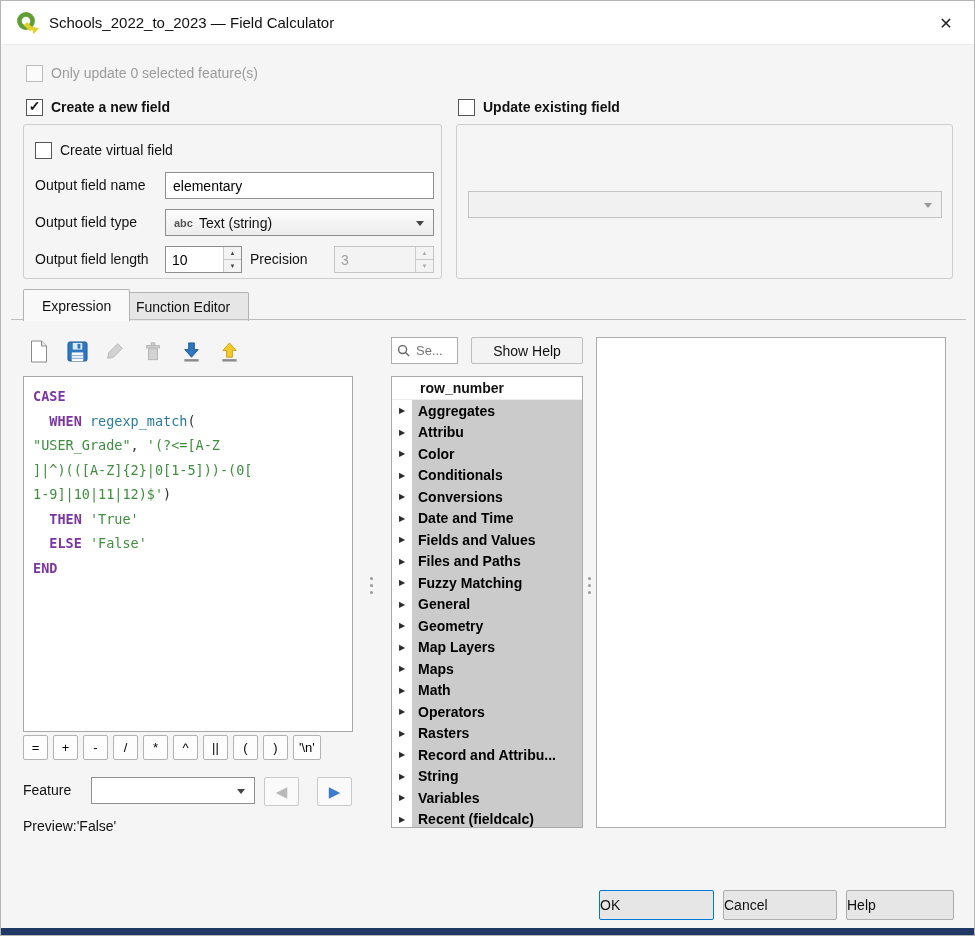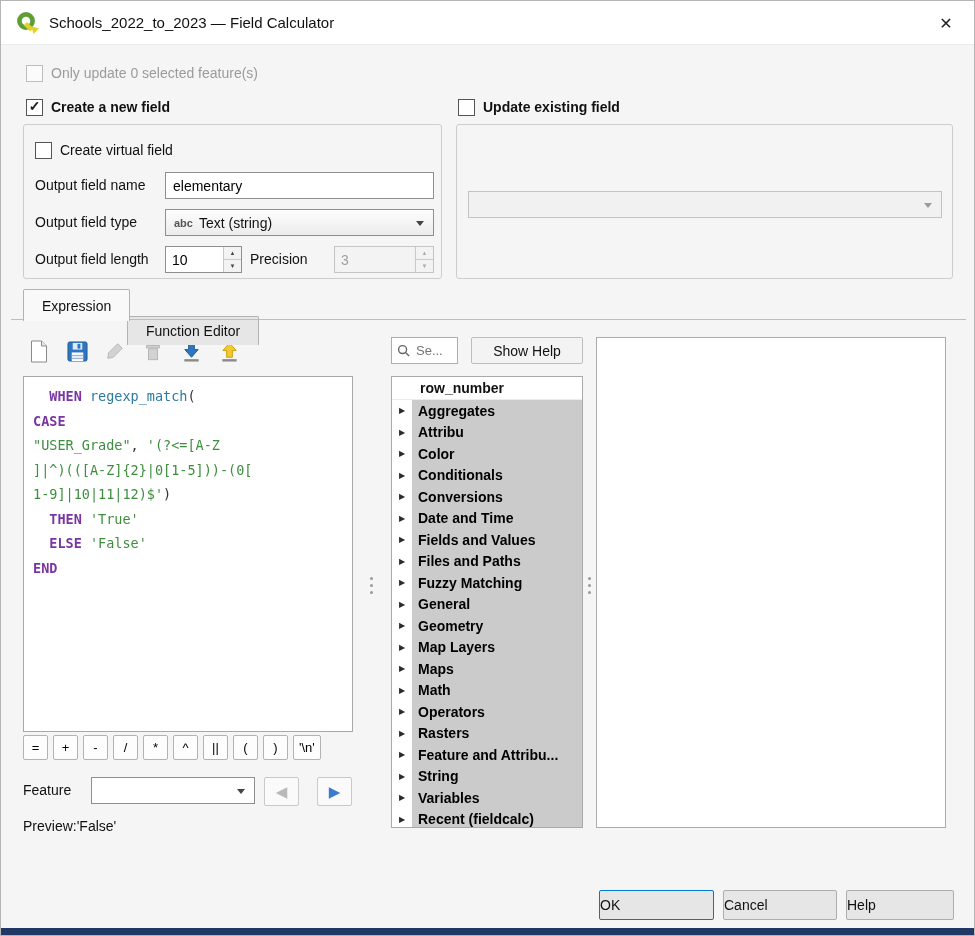--- a/index.html
+++ b/index.html
@@ -180,21 +180,21 @@
 
   <div class="abs gb" style="left:455px;top:123px;width:497px;height:155px;">
     <div class="combo disabled" style="left:11px;top:66px;width:474px;height:27px;">
       <span class="arrow"></span>
     </div>
   </div>
 
   <div class="tab active" style="left:22px;top:288px;height:31px;">
     <span>Expression</span>
   </div>
-  <div class="tab inactive" style="left:126px;top:291px;height:28px;margin-top:24px;">
+  <div class="tab inactive" style="left:116px;top:291px;height:28px;">
     <span>Function Editor</span>
   </div>
   <div class="tab-base" style="top:318px;"></div>
 
   <div class="abs toolbar" style="left:22px;top:336px;">
     <span class="tool-btn">
       <svg width="20" height="23" viewBox="0 0 20 23">
         <path d="M2.5 1h10l5 5v16h-15z" fill="#fff" stroke="#8a8a8a"></path>
         <path d="M12.5 1v5h5" fill="#e8e8e8" stroke="#8a8a8a"></path>
       </svg>
@@ -229,22 +229,22 @@
     </span>
     <span class="tool-btn">
       <svg width="21" height="21" viewBox="0 0 22 22">
         <path d="M11 2l7 8h-4v7H8v-7H4z" fill="#f5c92c" stroke="#c9a214"></path>
         <rect x="3.5" y="19" width="15" height="2.5" fill="#8a8a8a"></rect>
       </svg>
     </span>
   </div>
 
   <div class="abs editor" style="left:22px;top:375px;width:330px;height:356px;">
+      <div class="code-line"><span class="tok-kw">CASE</span></div>
       <div class="code-line"><span class="tok-pl">  </span><span class="tok-kw">WHEN</span><span class="tok-pl"> </span><span class="tok-fn">regexp_match</span><span class="tok-pl">(</span></div>
-      <div class="code-line"><span class="tok-kw">CASE</span></div>
       <div class="code-line"><span class="tok-st">"USER_Grade"</span><span class="tok-pl">, </span><span class="tok-st">'(?&lt;=[A-Z</span></div>
       <div class="code-line"><span class="tok-st">]|^)(([A-Z]{2}|0[1-5]))-(0[</span></div>
       <div class="code-line"><span class="tok-st">1-9]|10|11|12)$'</span><span class="tok-pl">)</span></div>
       <div class="code-line"><span class="tok-pl">  </span><span class="tok-kw">THEN</span><span class="tok-pl"> </span><span class="tok-st">'True'</span></div>
       <div class="code-line"><span class="tok-pl">  </span><span class="tok-kw">ELSE</span><span class="tok-pl"> </span><span class="tok-st">'False'</span></div>
       <div class="code-line"><span class="tok-kw">END</span></div>
     </div>
 
   <div class="abs ops" style="left:22px;top:734px;">
       <button class="op-btn">=</button>
@@ -349,21 +349,21 @@
         <div class="fn-row">
           <span class="fn-arrow">▶</span>
           <span class="fn-label">Operators</span>
         </div>
         <div class="fn-row">
           <span class="fn-arrow">▶</span>
           <span class="fn-label">Rasters</span>
         </div>
         <div class="fn-row">
           <span class="fn-arrow">▶</span>
-          <span class="fn-label">Feature and Attribu...</span>
+          <span class="fn-label">Record and Attribu...</span>
         </div>
         <div class="fn-row">
           <span class="fn-arrow">▶</span>
           <span class="fn-label">String</span>
         </div>
         <div class="fn-row">
           <span class="fn-arrow">▶</span>
           <span class="fn-label">Variables</span>
         </div>
         <div class="fn-row">

